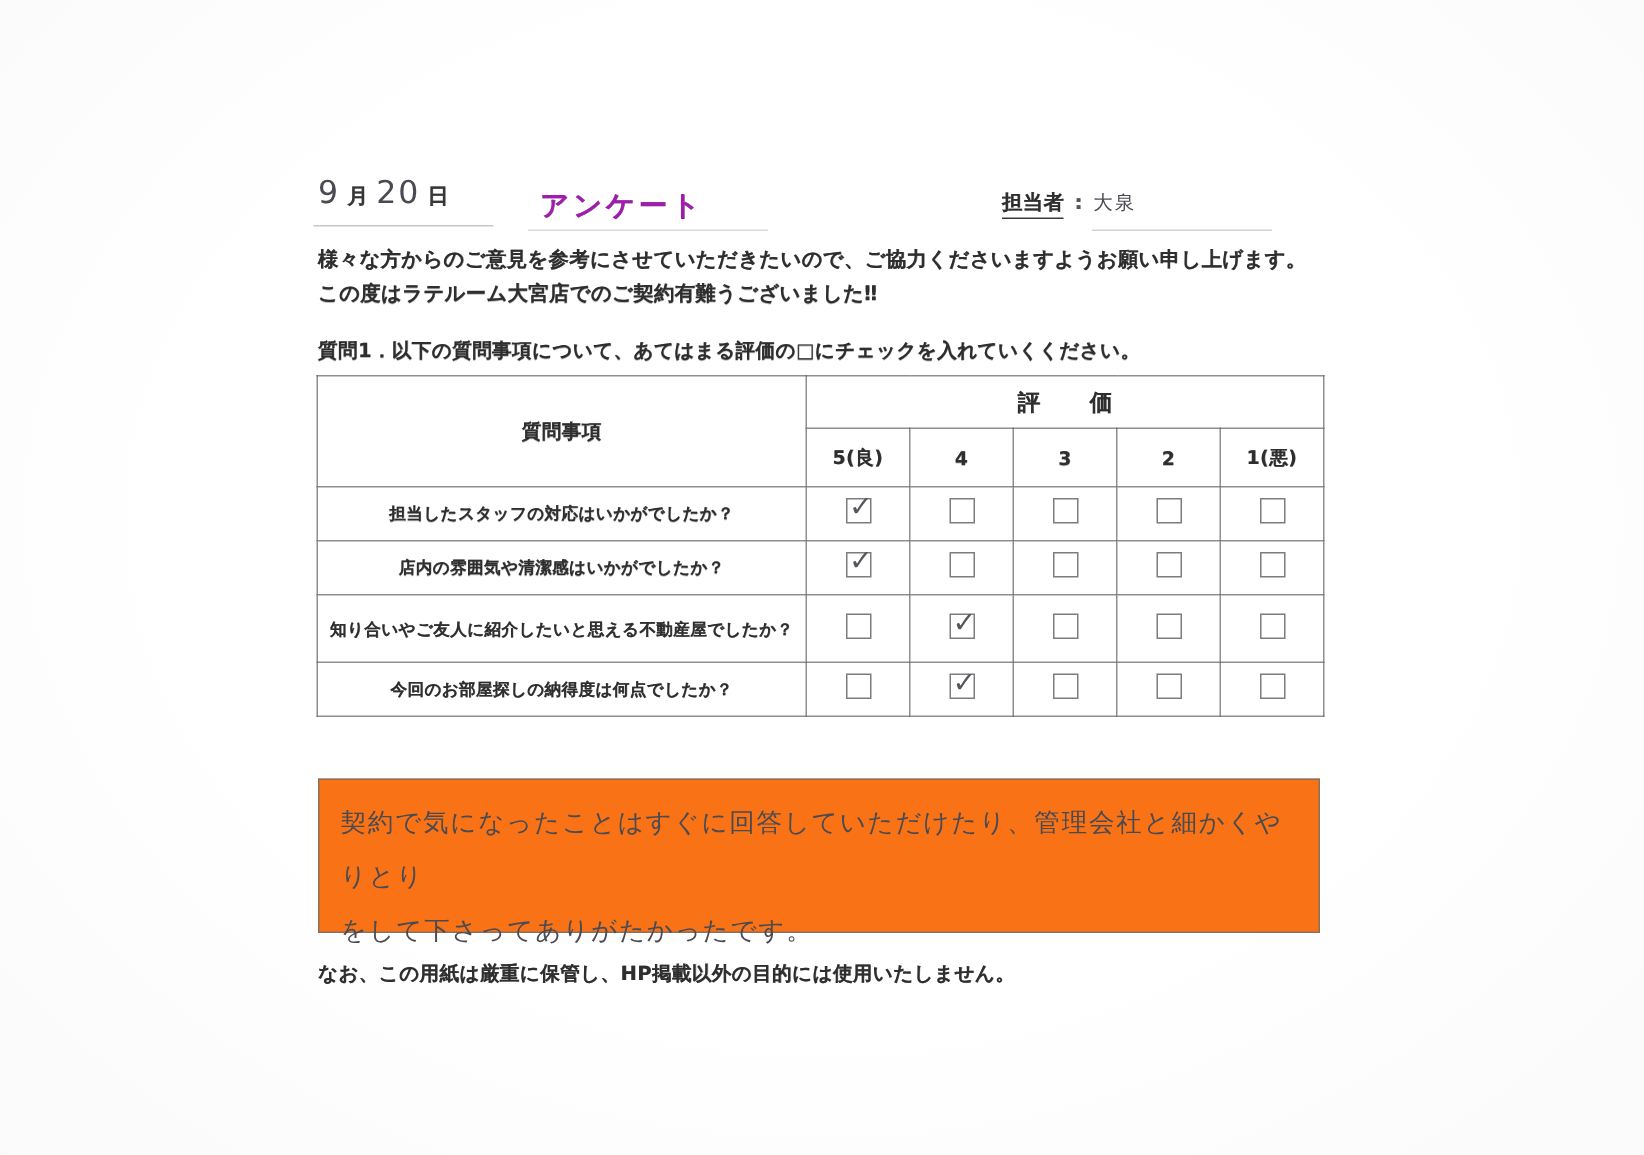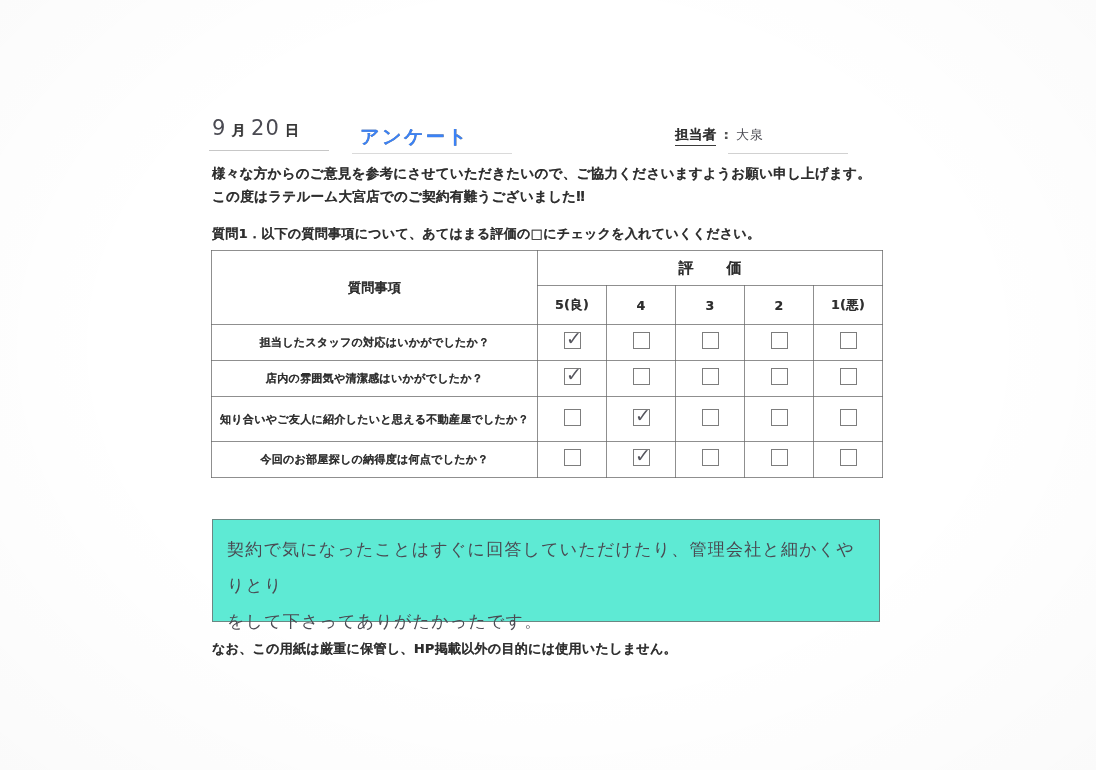--- a/index.html
+++ b/index.html
@@ -79,21 +79,21 @@
     background: rgba(130,130,130,0.45);
   }
 
   #form-title {
     position: absolute;
     left: 148px;
     top: 6px;
     font-size: 19px;
     letter-spacing: 2.5px;
     font-weight: 700;
-    color: #3b82f6;
+    color: #a21caf;
   }
   #title-underline {
     position: absolute;
     left: 140px;
     top: 35px;
     width: 160px;
     height: 1px;
     background: rgba(150,150,150,0.35);
   }
 
@@ -103,21 +103,20 @@
     top: 8px;
     display: flex;
     align-items: baseline;
     gap: 7px;
   }
   #staff-label {
     font-size: 13.5px;
     font-weight: 700;
     border-bottom: 1.4px solid #3a3a3a;
     padding-bottom: 1px;
-    margin-left: 7px;
   }
   #staff-colon { font-size: 13px; color: #555; }
   #staff-name {
     font-size: 13px;
     line-height: 1;
   }
   #staff-underline {
     position: absolute;
     left: 516px;
     top: 35px;
@@ -233,21 +232,21 @@
   }
 
   #comment-box {
     position: absolute;
     left: 212px;
     top: 519px;
     width: 668px;
     height: 103px;
     border: 1px solid rgba(110,110,110,0.8);
     box-sizing: border-box;
-    background: #5eead4;
+    background: #f97316;
   }
   #comment-text {
     position: absolute;
     left: 14px;
     top: 11px;
     width: 640px;
     font-size: 17px;
     line-height: 36px;
   }
 

